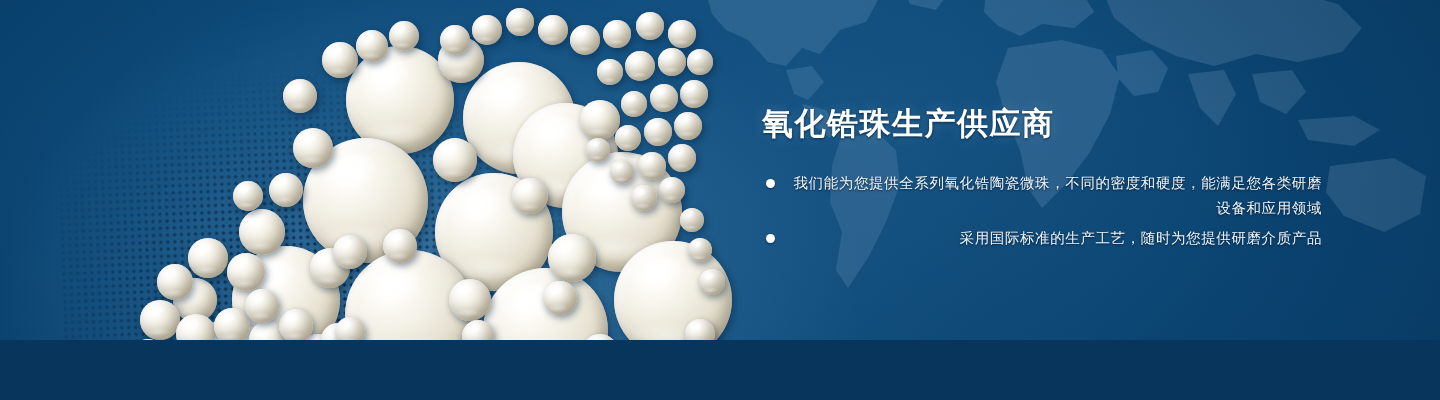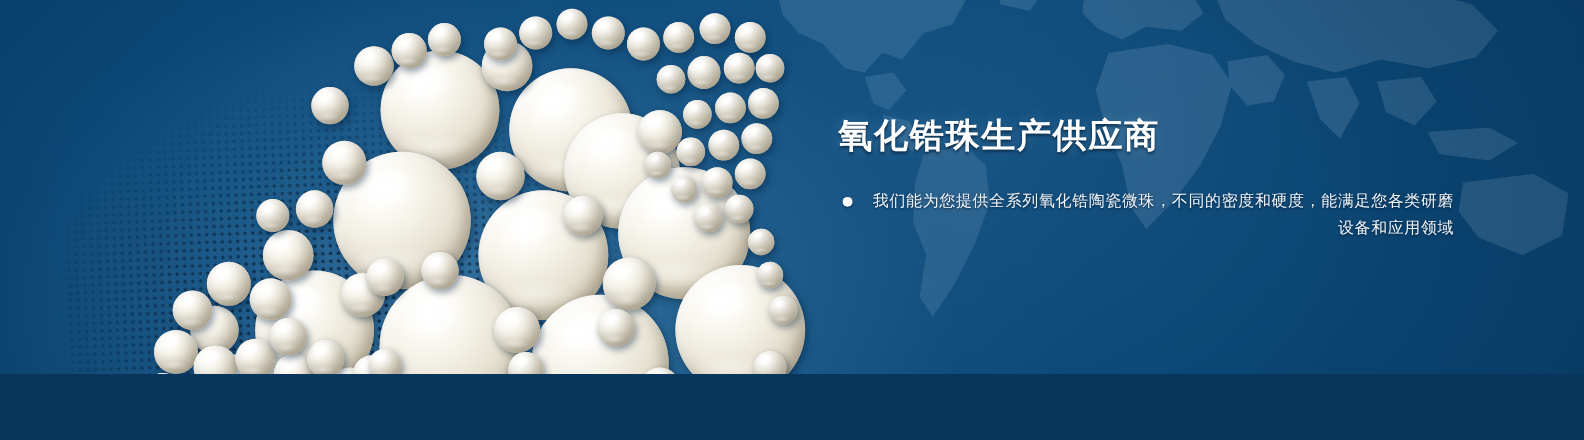--- a/index.html
+++ b/index.html
@@ -262,16 +262,20 @@
     </div>
 
   <div class="content">
     <h1 class="headline">氧化锆珠生产供应商</h1>
 
     <ul class="bullets" id="bullet-list">
         <li class="bullet">
           <span class="bullet-dot"></span>
           <span class="bullet-text">我们能为您提供全系列氧化锆陶瓷微珠，不同的密度和硬度，能满足您各类研磨设备和应用领域</span>
         </li>
+        <li class="bullet">
+          <span class="bullet-dot"></span>
+          <span class="bullet-text">采用国际标准的生产工艺，随时为您提供研磨介质产品</span>
+        </li>
       </ul>
   </div>
 
 </div>
 
 </body></html>

